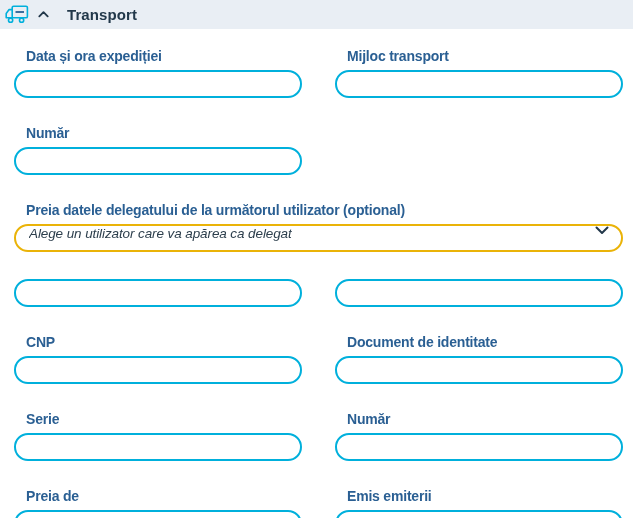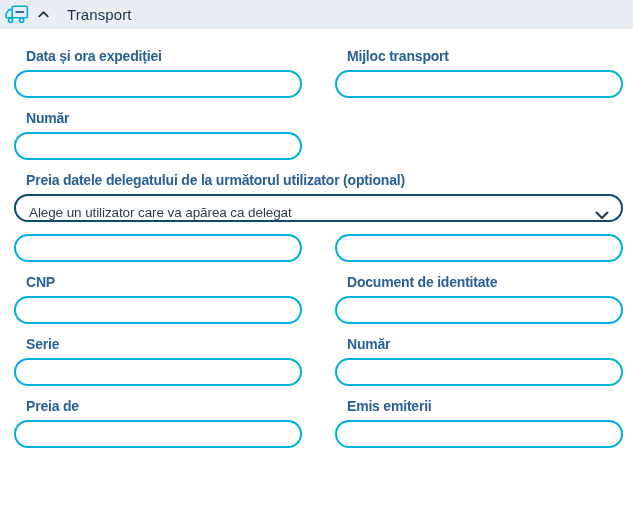--- a/index.html
+++ b/index.html
@@ -16,34 +16,34 @@
     display: flex;
     align-items: center;
     padding-left: 5px;
     cursor: pointer;
   }
   .truck-icon { width: 24px; height: 19px; flex: 0 0 auto; }
   .collapse-chevron { margin-left: 8px; width: 13px; height: 13px; flex: 0 0 auto; }
   .section-title {
     margin-left: 17px;
     font-size: 15px;
-    font-weight: 400;
+    font-weight: 700;
     color: #22384a;
     letter-spacing: 0.1px;
   }
   
   .form {
     padding: 19px 10px 0 14px;
   }
   .grid {
     display: grid;
     grid-template-columns: 1fr 1fr;
     column-gap: 33px;
   }
-  .field { margin-bottom: 12px; }
+  .field { margin-bottom: 27px; }
   .field-label {
     display: block;
     margin: 0 0 6px 12px;
     font-size: 14px;
     font-weight: bold;
     letter-spacing: -0.2px;
     color: #2a5f93;
     line-height: 16px;
     white-space: nowrap;
   }
@@ -56,29 +56,30 @@
     background: #ffffff;
     padding: 0 13px;
     font-family: "Liberation Sans", sans-serif;
     font-size: 13.5px;
     color: #2c3e4c;
     outline: none;
   }
   .full-row { grid-column: 1 / span 2; }
   .pill-select {
     display: flex;
-    align-items: flex-end;
+    align-items: flex-start;
     justify-content: space-between;
     width: 100%;
     height: 28px;
-    border: 2px solid #0c4a6e;
+    border: 2px solid #eab308;
     border-radius: 15px;
     background: #ffffff;
     padding: 0 12px 0 13px;
     cursor: pointer;
+    font-style: italic;
   }
   .select-value {
     font-size: 13.5px;
     color: #2c3e4c;
     letter-spacing: -0.1px;
     white-space: nowrap;
     overflow: hidden;
   }
   .select-chevron { width: 14px; height: 9px; flex: 0 0 auto; }
 </style>

